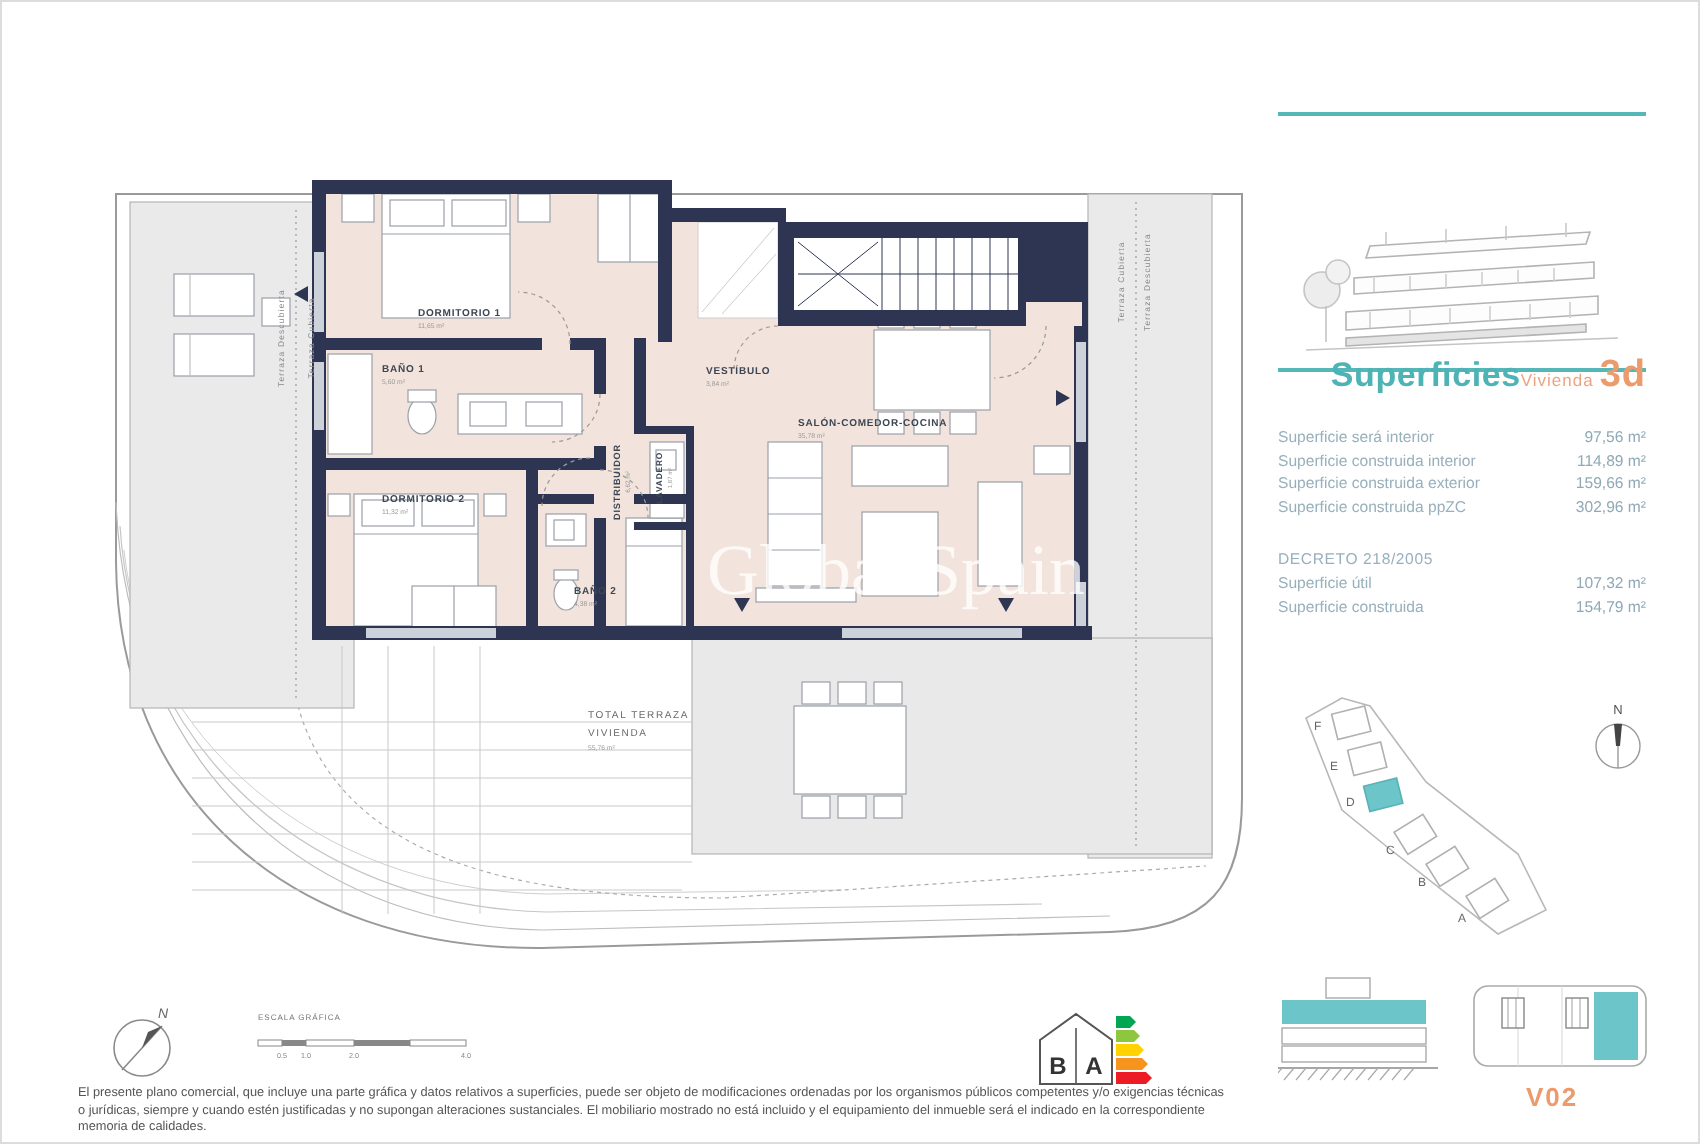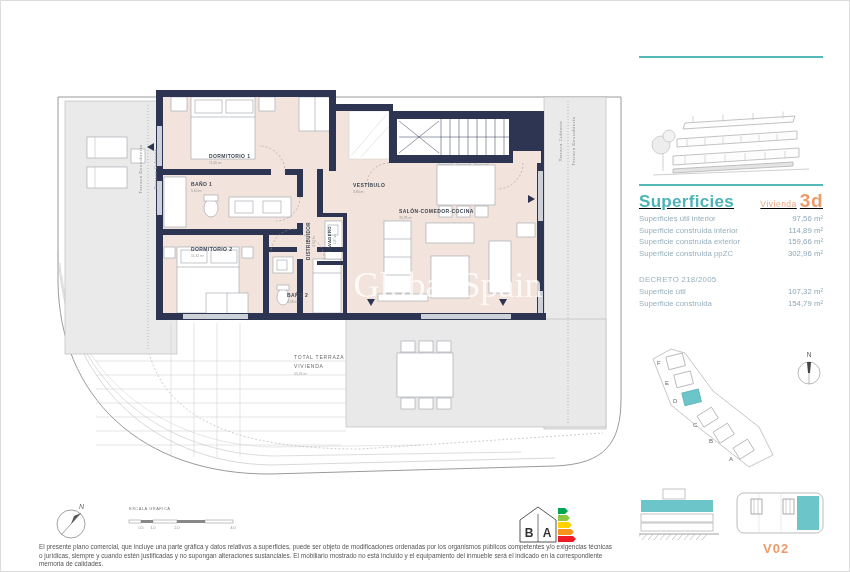--- a/index.html
+++ b/index.html
@@ -6,21 +6,21 @@
   #sheet{position:relative;width:850px;height:572px;background:#fff;border:1px solid #dcdcdc;box-sizing:border-box;overflow:hidden;font-family:"Liberation Sans",sans-serif;}
   svg text{font-family:"Liberation Sans",sans-serif;}
   .plan-label{fill:#3c4654;font-weight:bold;letter-spacing:.4px;}
   .plan-area{fill:#9a9a9a;}
   .terr-label{fill:#8a8a8a;letter-spacing:.6px;}
   .wm{font-family:"Liberation Serif",serif;fill:rgba(255,255,255,.78);}
   
   .sb{position:absolute;left:630px;top:0;width:220px;height:572px;}
   .rule{position:absolute;left:8px;width:184px;height:2px;background:#56b7b9;}
   .sb-title{position:absolute;left:8px;top:62px;width:200px;font-size:14.5px;color:#44576b;letter-spacing:.2px;}
-  .sup-row{position:absolute;left:8px;top:189px;width:184px;display:flex;justify-content:space-between;align-items:baseline;text-decoration:underline;}
+  .sup-row{position:absolute;left:8px;top:176px;width:184px;display:flex;justify-content:flex-end;align-items:baseline;}
   .sup-h{font-size:17px;font-weight:bold;color:#4db3b5;letter-spacing:.3px;}
   .viv{color:#eda47e;font-size:8.5px;letter-spacing:.5px;}
   .viv b{font-size:19px;color:#ec9b6d;font-weight:bold;margin-left:3px;margin-top:43px;}
   .rows{position:absolute;left:8px;top:212px;width:184px;}
   .r{display:flex;justify-content:space-between;font-size:7.8px;color:#97b0bc;line-height:11.5px;}
   .r .v{color:#8fa9b6;}
   .dec{margin-top:14px;font-size:7.8px;color:#97b0bc;letter-spacing:.3px;line-height:13px;}
   .v02{position:absolute;left:132px;top:540px;font-size:13px;font-weight:bold;color:#ec9b6d;letter-spacing:1px;}
   .foot{position:absolute;left:38px;top:542px;width:578px;font-size:6.4px;line-height:8.6px;color:#555;}
 </style>
@@ -338,21 +338,21 @@
     </svg>
 
     <div class="rule" style="top:183px"></div>
     <div class="sup-row">
       <span class="sup-h">Superficies</span>
       <span class="viv"><span>Vivienda</span><b>3d</b></span>
     </div>
 
     <div class="rows">
       <div class="r">
-          <span>Superficies útil interior</span>
+          <span>Superficie será interior</span>
           <span class="v">97,56 m²</span>
         </div>
       <div class="r">
           <span>Superficie construida interior</span>
           <span class="v">114,89 m²</span>
         </div>
       <div class="r">
           <span>Superficie construida exterior</span>
           <span class="v">159,66 m²</span>
         </div>

